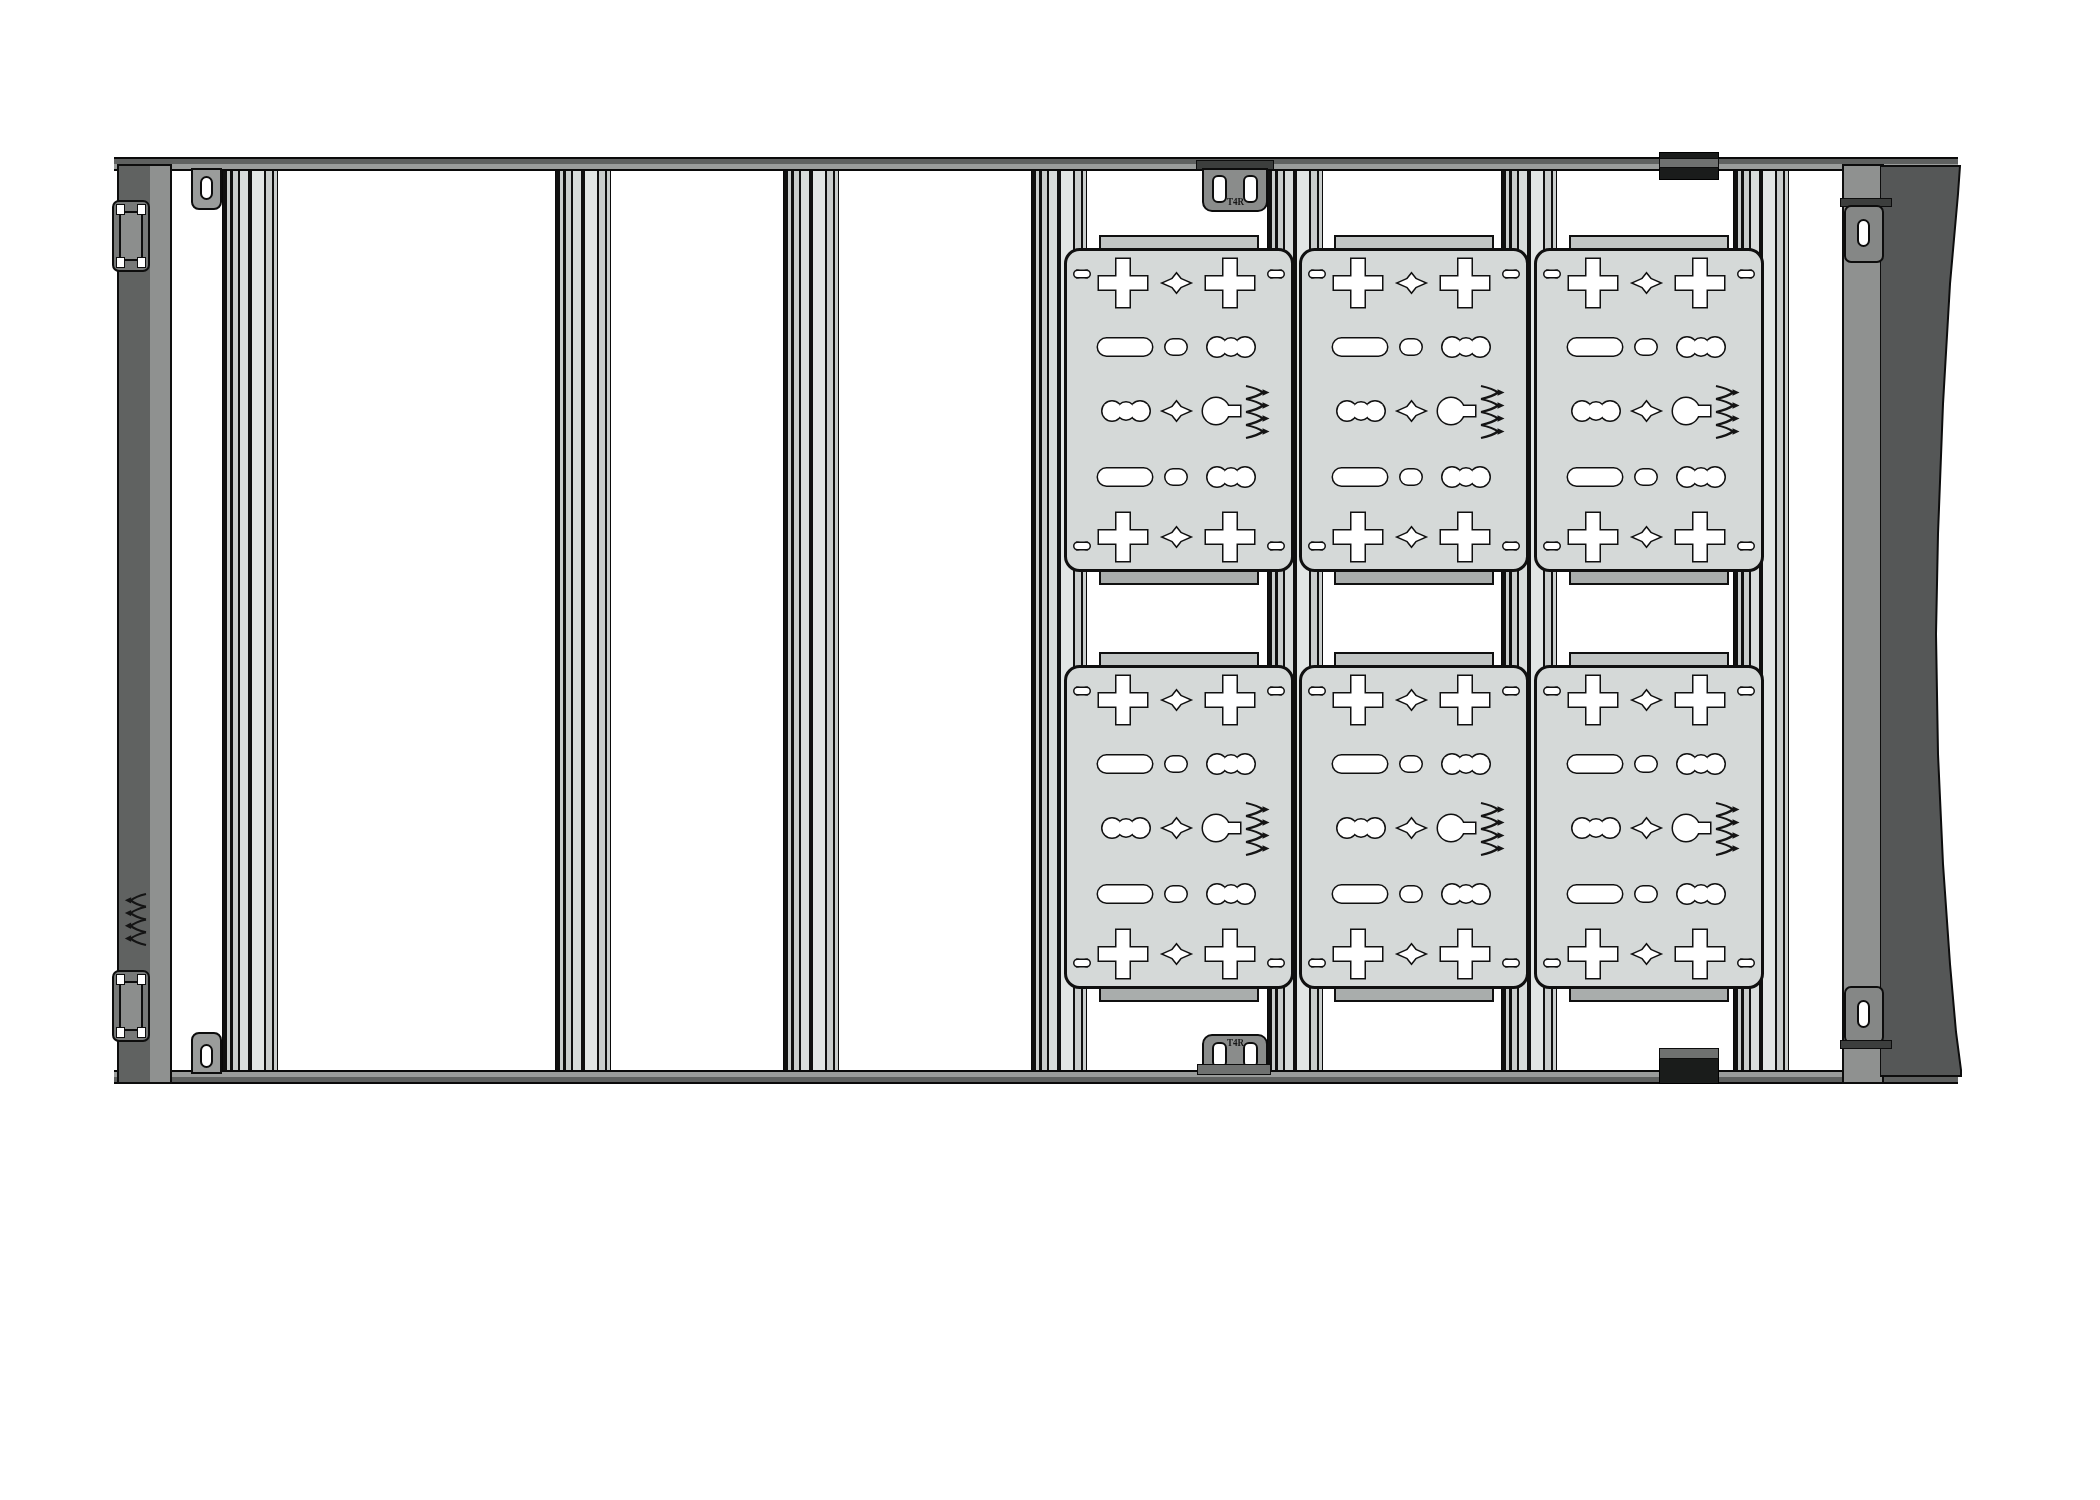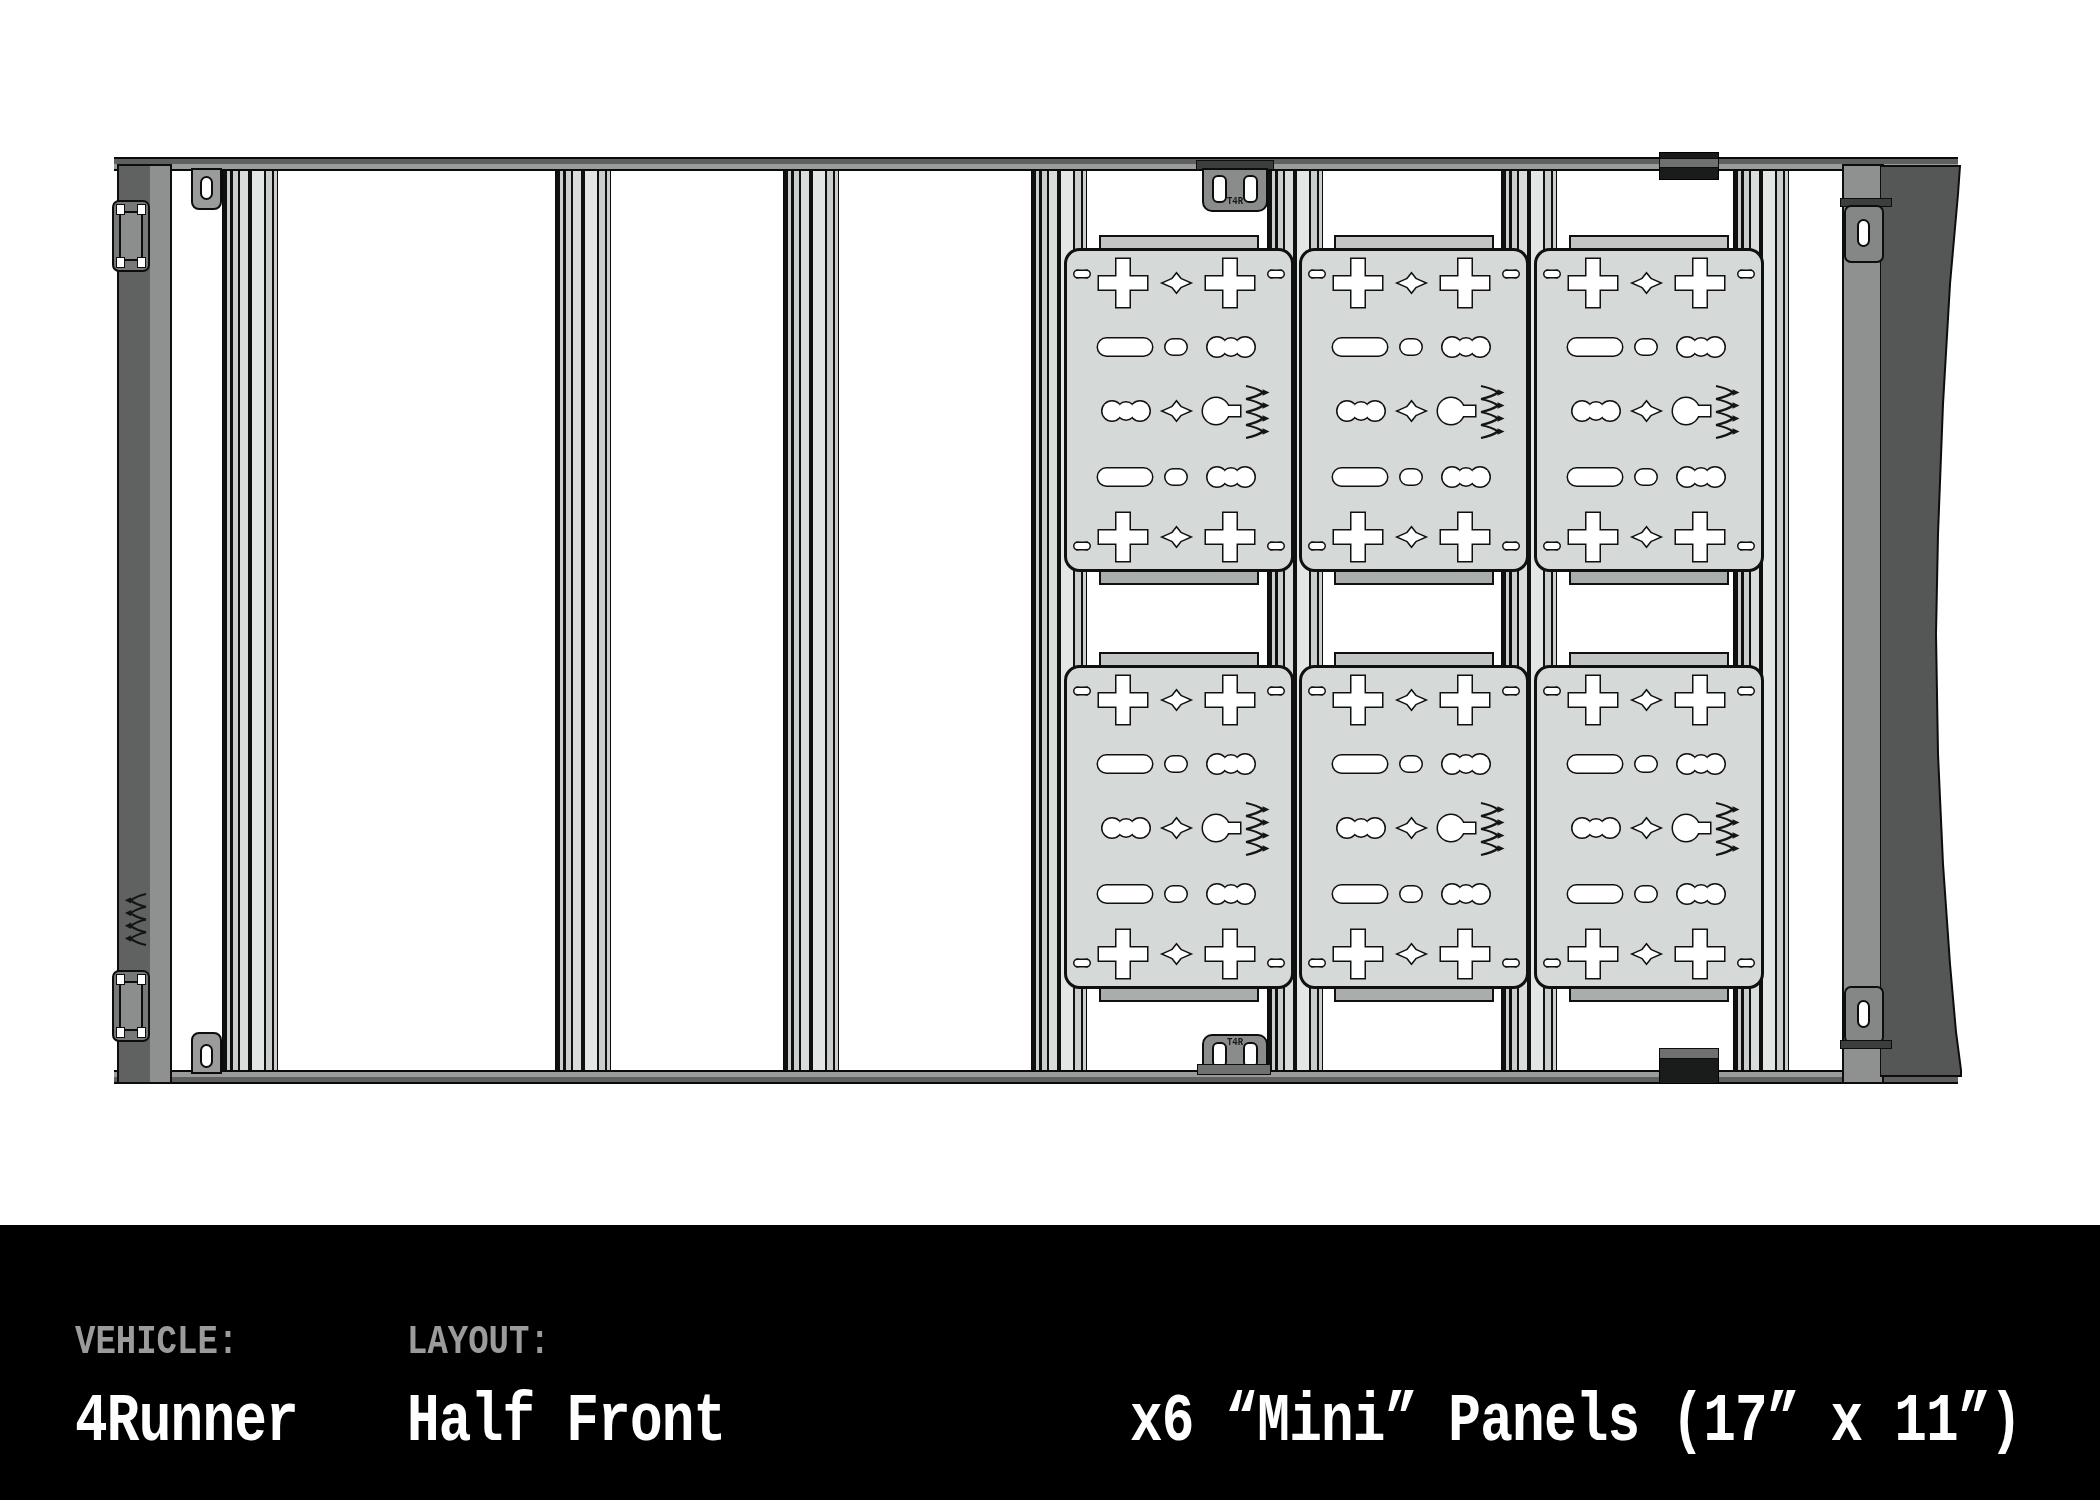--- a/index.html
+++ b/index.html
@@ -1,17 +1,17 @@
 <!DOCTYPE html>
 <html><head>
 <meta charset="utf-8">
 <style>
   html,body{margin:0;padding:0;background:#fff;}
   #stage{position:relative;width:2100px;height:1500px;background:#fff;overflow:hidden;
-         font-family:Liberation Mono, monospace;}
+         font-family:Liberation Serif, serif;}
   #rack{position:absolute;left:0;top:0;width:2100px;height:1500px;}
   .abs{position:absolute;}
   
   .rail{position:absolute;left:114px;width:1844px;height:10px;
         border-top:2px solid #0a0a0a;border-bottom:2px solid #0a0a0a;}
   .rail-top{top:157px;background:linear-gradient(#5f6160 0 45%,#9a9c9b 45% 100%);}
   .rail-bottom{top:1070px;background:linear-gradient(#9a9c9b 0 55%,#5f6160 55% 100%);}
   
   .bar{position:absolute;background:linear-gradient(90deg,
       #101010 0 6.7%, #c9cdcc 6.7% 12.8%, #101010 12.8% 19.4%, #c9cdcc 19.4% 27.2%,
@@ -230,20 +230,13 @@
       <div class="brk-text" style="left:22px;top:1px;">T4R</div>
     </div>
     <div class="brk-bar" style="left:1197px;top:1064px;width:72px;height:9px;background:#6f7170;"></div>
 
     <div class="flatbrk-dark" style="left:1659px;top:152px;width:58px;height:26px;"></div>
     <div class="flatbrk-band" style="left:1659px;top:158px;width:58px;height:8px;"></div>
     <div class="flatbrk-dark" style="left:1659px;top:1054px;width:58px;height:28px;"></div>
     <div class="flatbrk-band" style="left:1659px;top:1048px;width:58px;height:9px;"></div>
   </div>
 
-  <div id="footer">
-    <div class="cap-label" style="left:75px;top:95px;">VEHICLE:</div>
-    <div class="cap-value" style="left:75px;top:158px;">4Runner</div>
-    <div class="cap-label" style="left:407px;top:95px;">LAYOUT:</div>
-    <div class="cap-value" style="left:407px;top:158px;">Half Front</div>
-    <div class="cap-value cap-right" style="right:78px;top:158px;">x6 “Mini” Panels (17” x 11”)</div>
-  </div>
 </div>
 
 </body></html>

